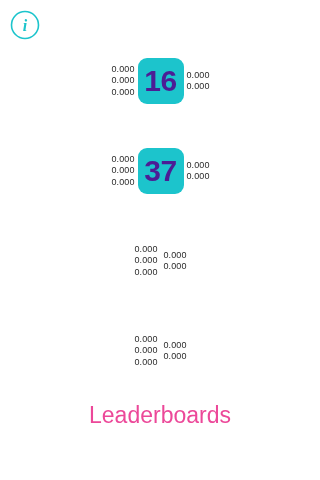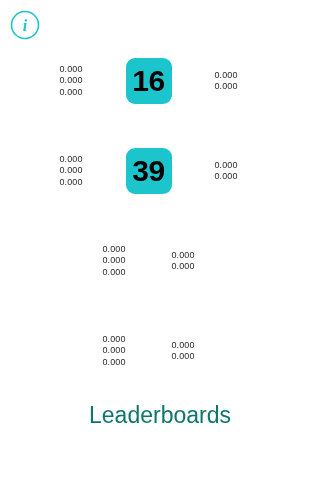--- a/index.html
+++ b/index.html
@@ -29,27 +29,26 @@
 
   
   .rows {
     position: absolute;
     left: 0;
     top: 0;
     width: 320px;
   }
   .score-row {
     position: absolute;
-    left: 4px;
+    left: 16px;
     width: 289px;
     height: 46px;
     display: flex;
     align-items: center;
     justify-content: center;
-    gap: 40px;
   }
   .score-row.r0 { top: 58px; }
   .score-row.r1 { top: 148px; }
   .score-row.r2 { top: 238px; }
   .score-row.r3 { top: 328px; }
 
   .stat-col {
     display: flex;
     flex-direction: column;
     justify-content: center;
@@ -71,21 +70,21 @@
     margin-left: 3px;
     width: 32px;
   }
   .stat-val { white-space: nowrap; }
 
   .level-tile {
     width: 46px;
     height: 46px;
     border-radius: 9px;
     background: #1cc4cc;
-    color: #000000;
+    color: #4c1d95;
     display: flex;
     align-items: center;
     justify-content: center;
     font-size: 30px;
     font-weight: bold;
     line-height: 1;
     letter-spacing: -0.5px;
     cursor: pointer;
     flex: 0 0 auto;
     font-family: "Liberation Sans", sans-serif;
@@ -93,21 +92,21 @@
 
   
   .leaderboards {
     position: absolute;
     left: 0;
     top: 401px;
     width: 320px;
     text-align: center;
     font-size: 23px;
     line-height: 28px;
-    color: #0f766e;
+    color: #ec4899;
     font-weight: normal;
     cursor: pointer;
     font-family: "Liberation Sans", sans-serif;
   }
 </style>
 </head>
 <body>
 
 <div class="info-button">
   <svg width="30" height="30" viewBox="0 0 30 30">
@@ -130,21 +129,21 @@
       <span class="stat-val">0.000</span>
     </div>
   </div>
 
   <div class="score-row r1">
     <div class="stat-col left">
       <span class="stat-val">0.000</span>
       <span class="stat-val">0.000</span>
       <span class="stat-val">0.000</span>
     </div>
-    <div class="level-tile">39</div>
+    <div class="level-tile">37</div>
     <div class="stat-col right">
       <span class="stat-val">0.000</span>
       <span class="stat-val">0.000</span>
     </div>
   </div>
 
   <div class="score-row r2">
     <div class="stat-col left">
       <span class="stat-val">0.000</span>
       <span class="stat-val">0.000</span>

